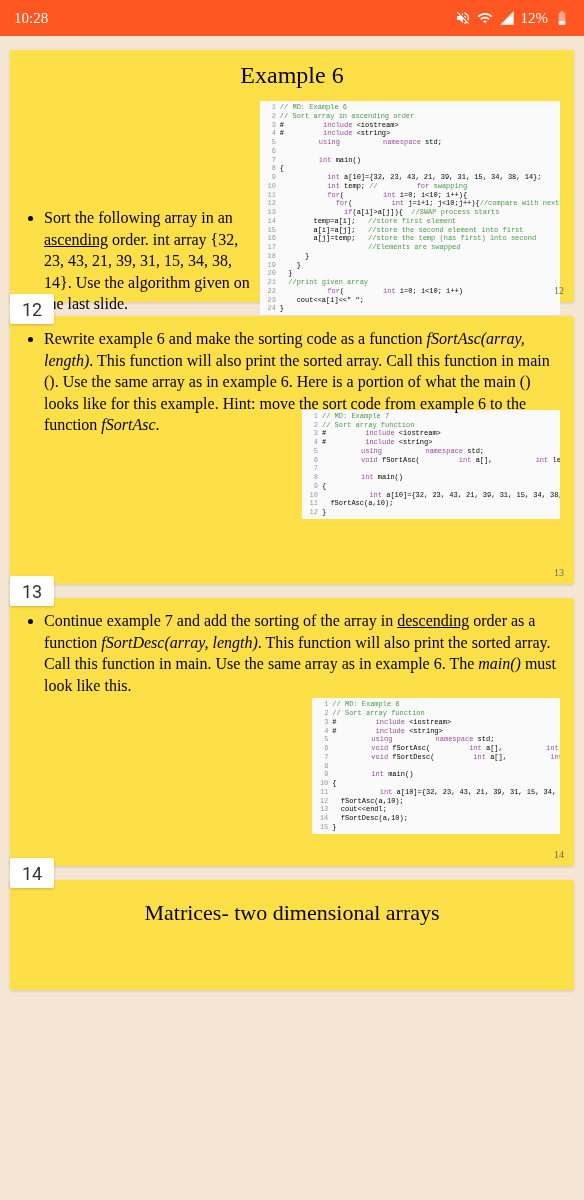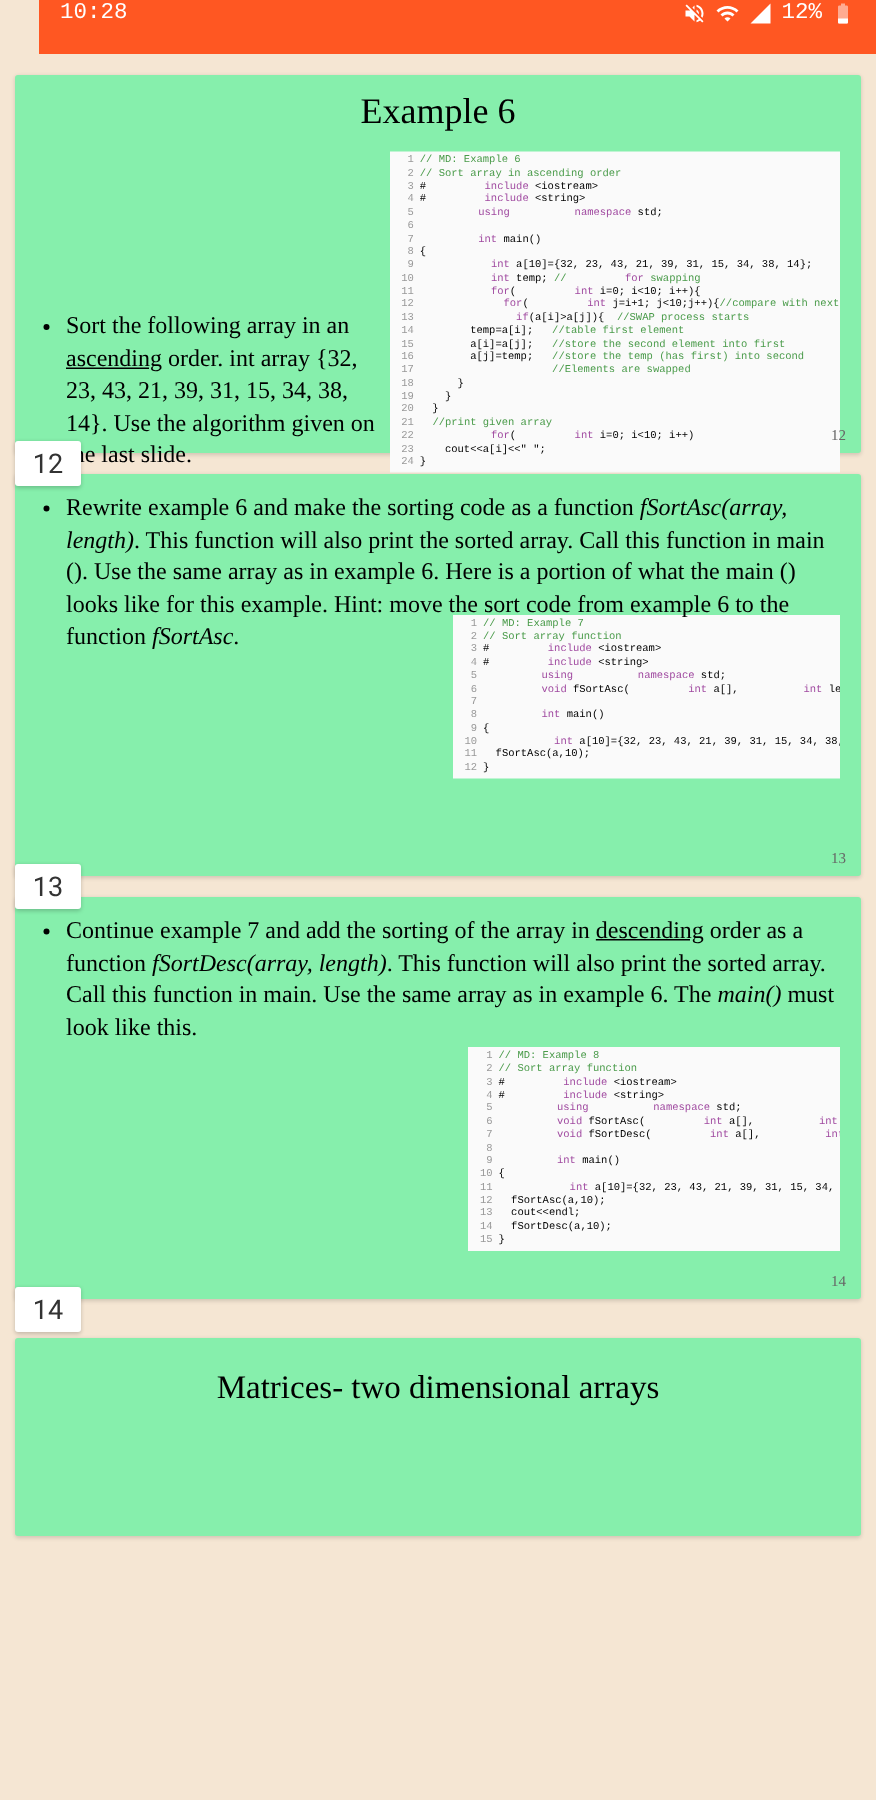--- a/index.html
+++ b/index.html
@@ -10,36 +10,35 @@
   font-family: Georgia, 'Times New Roman', serif;
   overflow: hidden;
   position: relative;
 }
 .status-bar {
   height: 36px;
   background: #ff5722;
   color: white;
   display: flex;
   justify-content: space-between;
-  align-items: flex-start;
+  align-items: center;
   padding: 0 14px;
-  font-family: Liberation Mono, monospace;
+  font-family: Liberation Serif, serif;
   font-size: 15px;
-  margin-left: 26px;
 }
 .status-right { display: flex; align-items: center; gap: 6px; }
 .status-right svg { width: 16px; height: 16px; }
 .content-area {
   padding: 14px 10px;
   display: flex;
   flex-direction: column;
   gap: 14px;
 }
 .card {
-  background: #86efac;
+  background: #fde047;
   border-radius: 2px;
   box-shadow: 0 1px 3px rgba(0,0,0,0.15);
   padding: 12px 14px 14px 14px;
   position: relative;
 }
 .card-title {
   text-align: center;
   font-size: 24px;
   font-family: 'Times New Roman', serif;
   margin-bottom: 12px;
@@ -135,21 +134,21 @@
 <span class="ln">4</span>#<span class="k">include</span> &lt;string&gt;
 <span class="ln">5</span><span class="k">using</span> <span class="k">namespace</span> std;
 <span class="ln">6</span>
 <span class="ln">7</span><span class="k">int</span> main()
 <span class="ln">8</span>{
 <span class="ln">9</span>  <span class="k">int</span> a[10]={32, 23, 43, 21, 39, 31, 15, 34, 38, 14};
 <span class="ln">10</span>  <span class="k">int</span> temp; <span class="c">//<span class="k">for</span> swapping</span>
 <span class="ln">11</span>  <span class="k">for</span>(<span class="k">int</span> i=0; i&lt;10; i++){
 <span class="ln">12</span>    <span class="k">for</span>(<span class="k">int</span> j=i+1; j&lt;10;j++){<span class="c">//compare with next element onwards</span>
 <span class="ln">13</span>      <span class="k">if</span>(a[i]&gt;a[j]){  <span class="c">//SWAP process starts</span>
-<span class="ln">14</span>        temp=a[i];   <span class="c">//table first element</span>
+<span class="ln">14</span>        temp=a[i];   <span class="c">//store first element</span>
 <span class="ln">15</span>        a[i]=a[j];   <span class="c">//store the second element into first</span>
 <span class="ln">16</span>        a[j]=temp;   <span class="c">//store the temp (has first) into second</span>
 <span class="ln">17</span>                     <span class="c">//Elements are swapped</span>
 <span class="ln">18</span>      }
 <span class="ln">19</span>    }
 <span class="ln">20</span>  }
 <span class="ln">21</span>  <span class="c">//print given array</span>
 <span class="ln">22</span>  <span class="k">for</span>(<span class="k">int</span> i=0; i&lt;10; i++)
 <span class="ln">23</span>    cout&lt;&lt;a[i]&lt;&lt;" ";
 <span class="ln">24</span>}
@@ -202,21 +201,21 @@
 <span class="ln">13</span>  cout&lt;&lt;endl;
 <span class="ln">14</span>  fSortDesc(a,10);
 <span class="ln">15</span>}
 </div>
       </li>
         </ul>
     </div>
     <div class="page-num">14</div>
   </div>
 
-  <div class="card" style="height:132px;margin-top:12px;">
+  <div class="card" style="height:110px;">
     <div class="card-title" style="font-size:22px;margin-top:8px;">Matrices- two dimensional arrays</div>
   </div>
 
 </div>
 
 <div class="page-num-box" style="top:294px;">12</div>
 <div class="page-num-box" style="top:576px;">13</div>
 <div class="page-num-box" style="top:858px;">14</div>
 
 </body></html>

